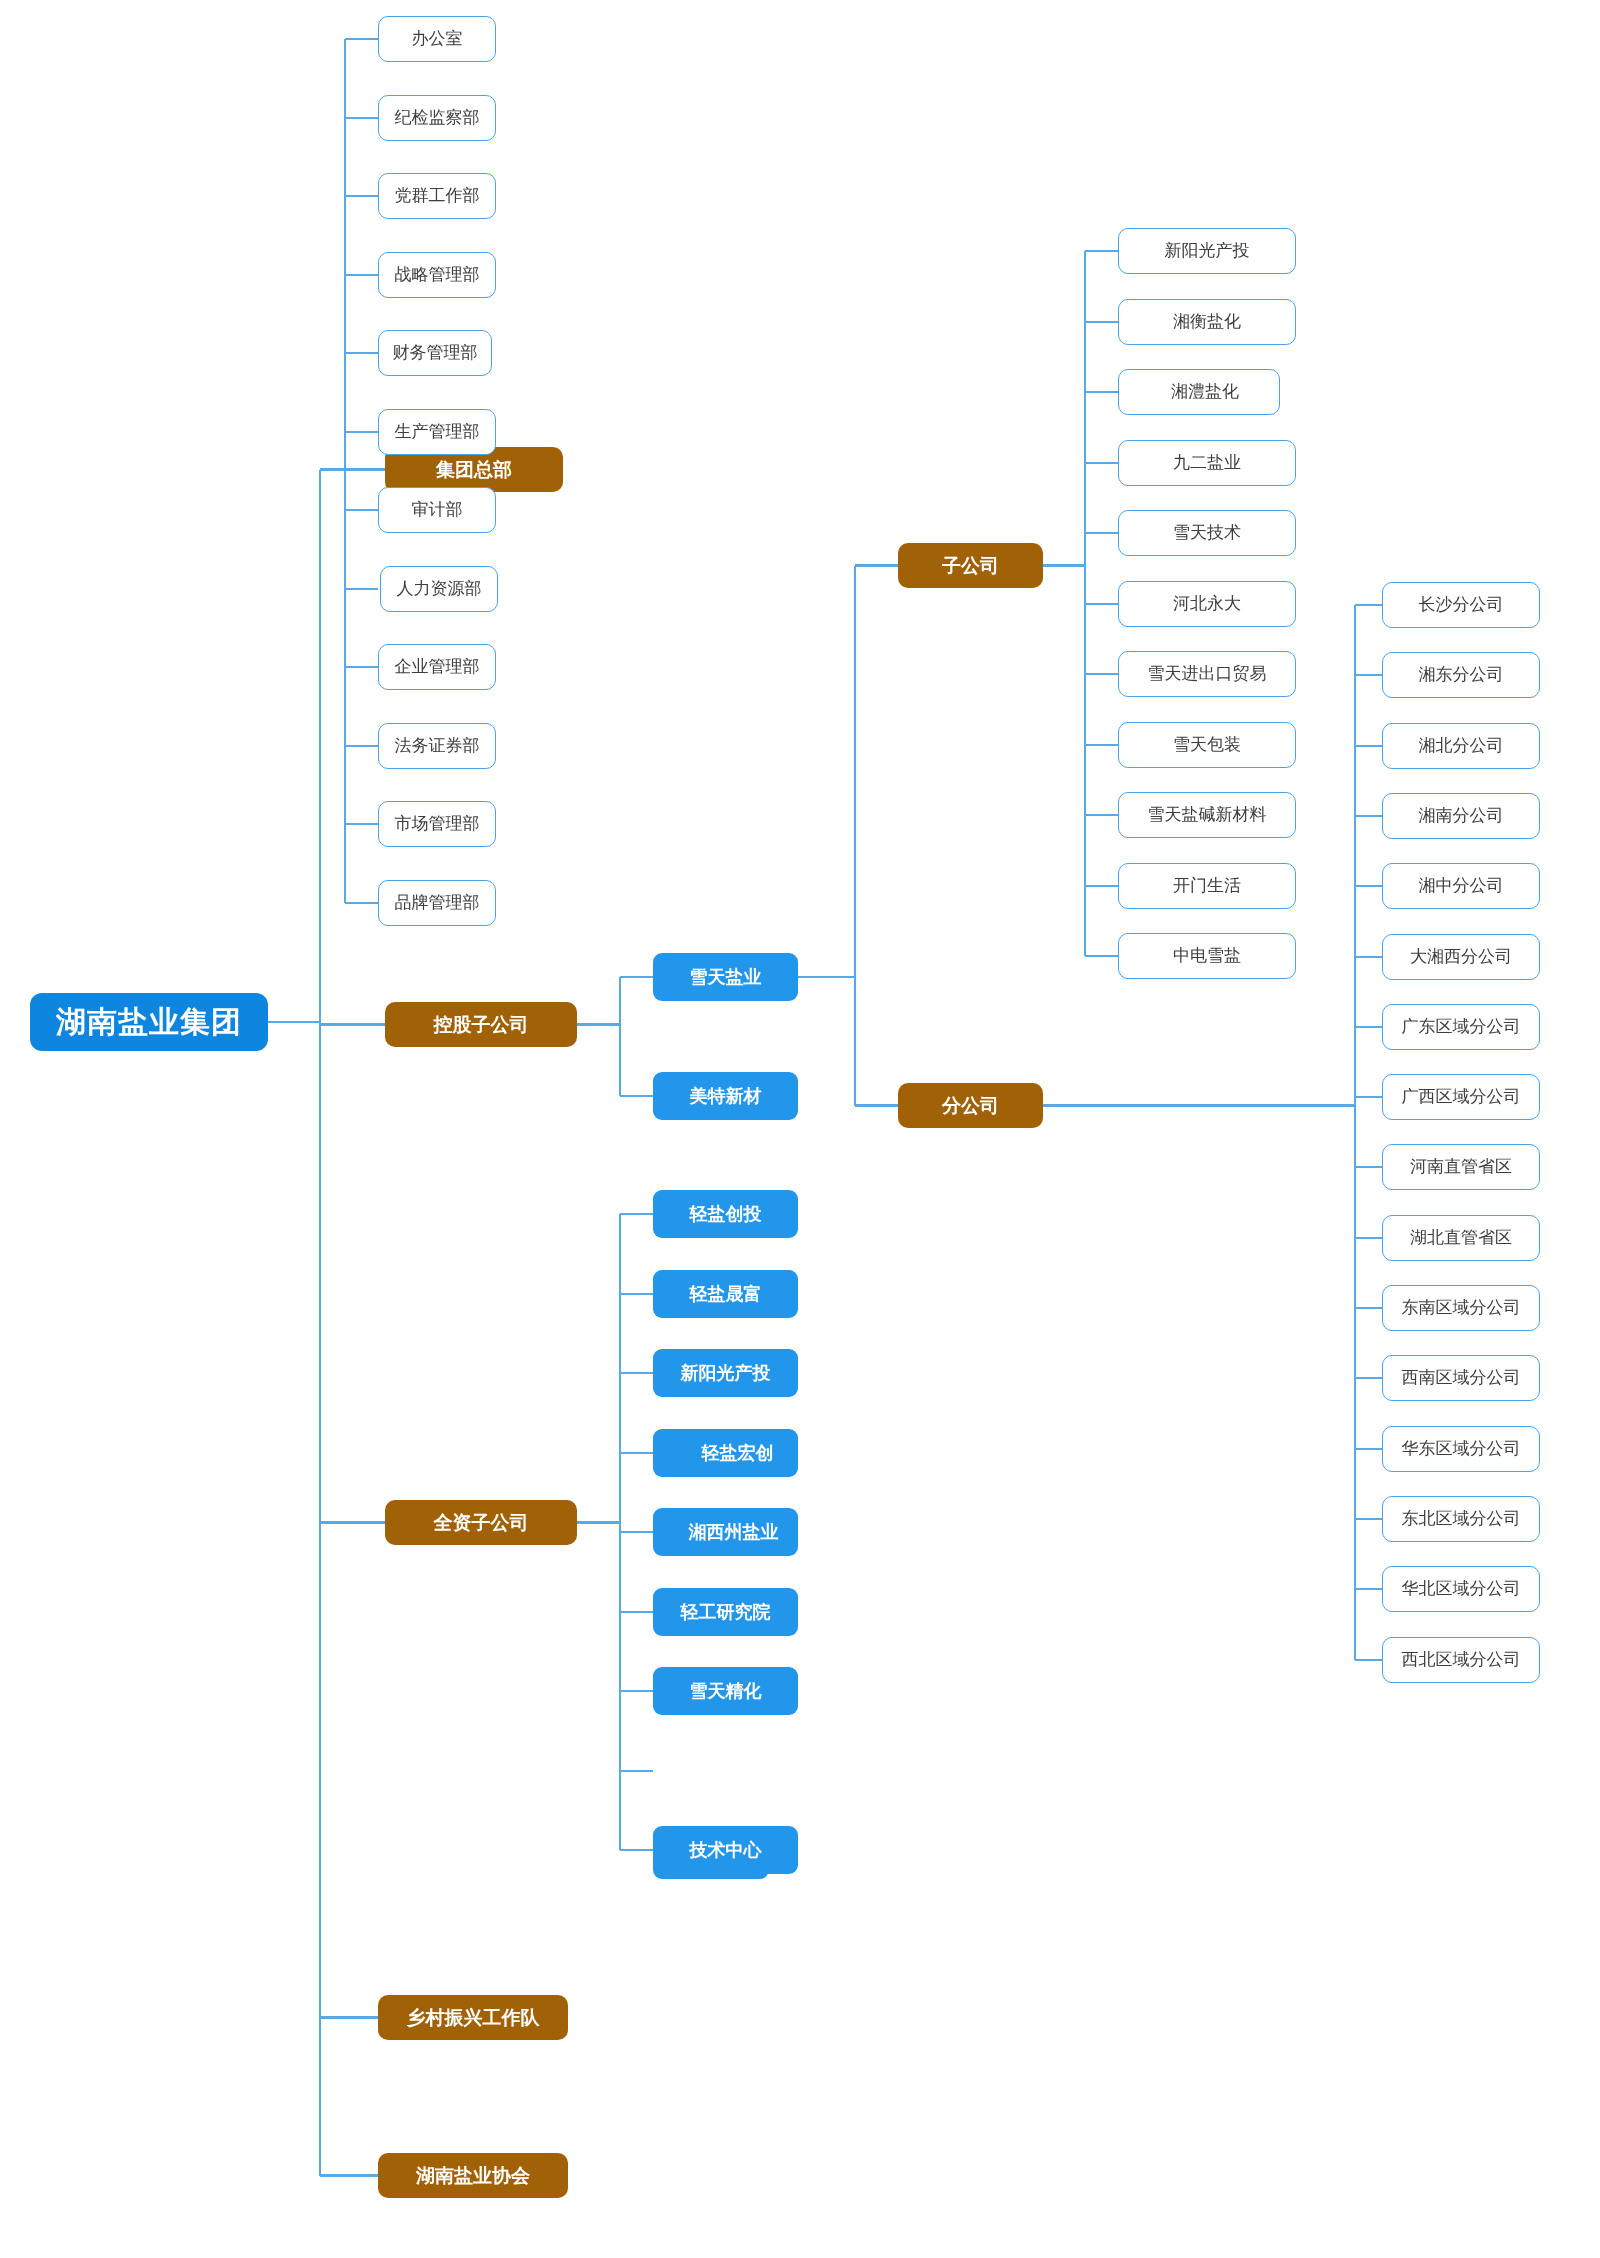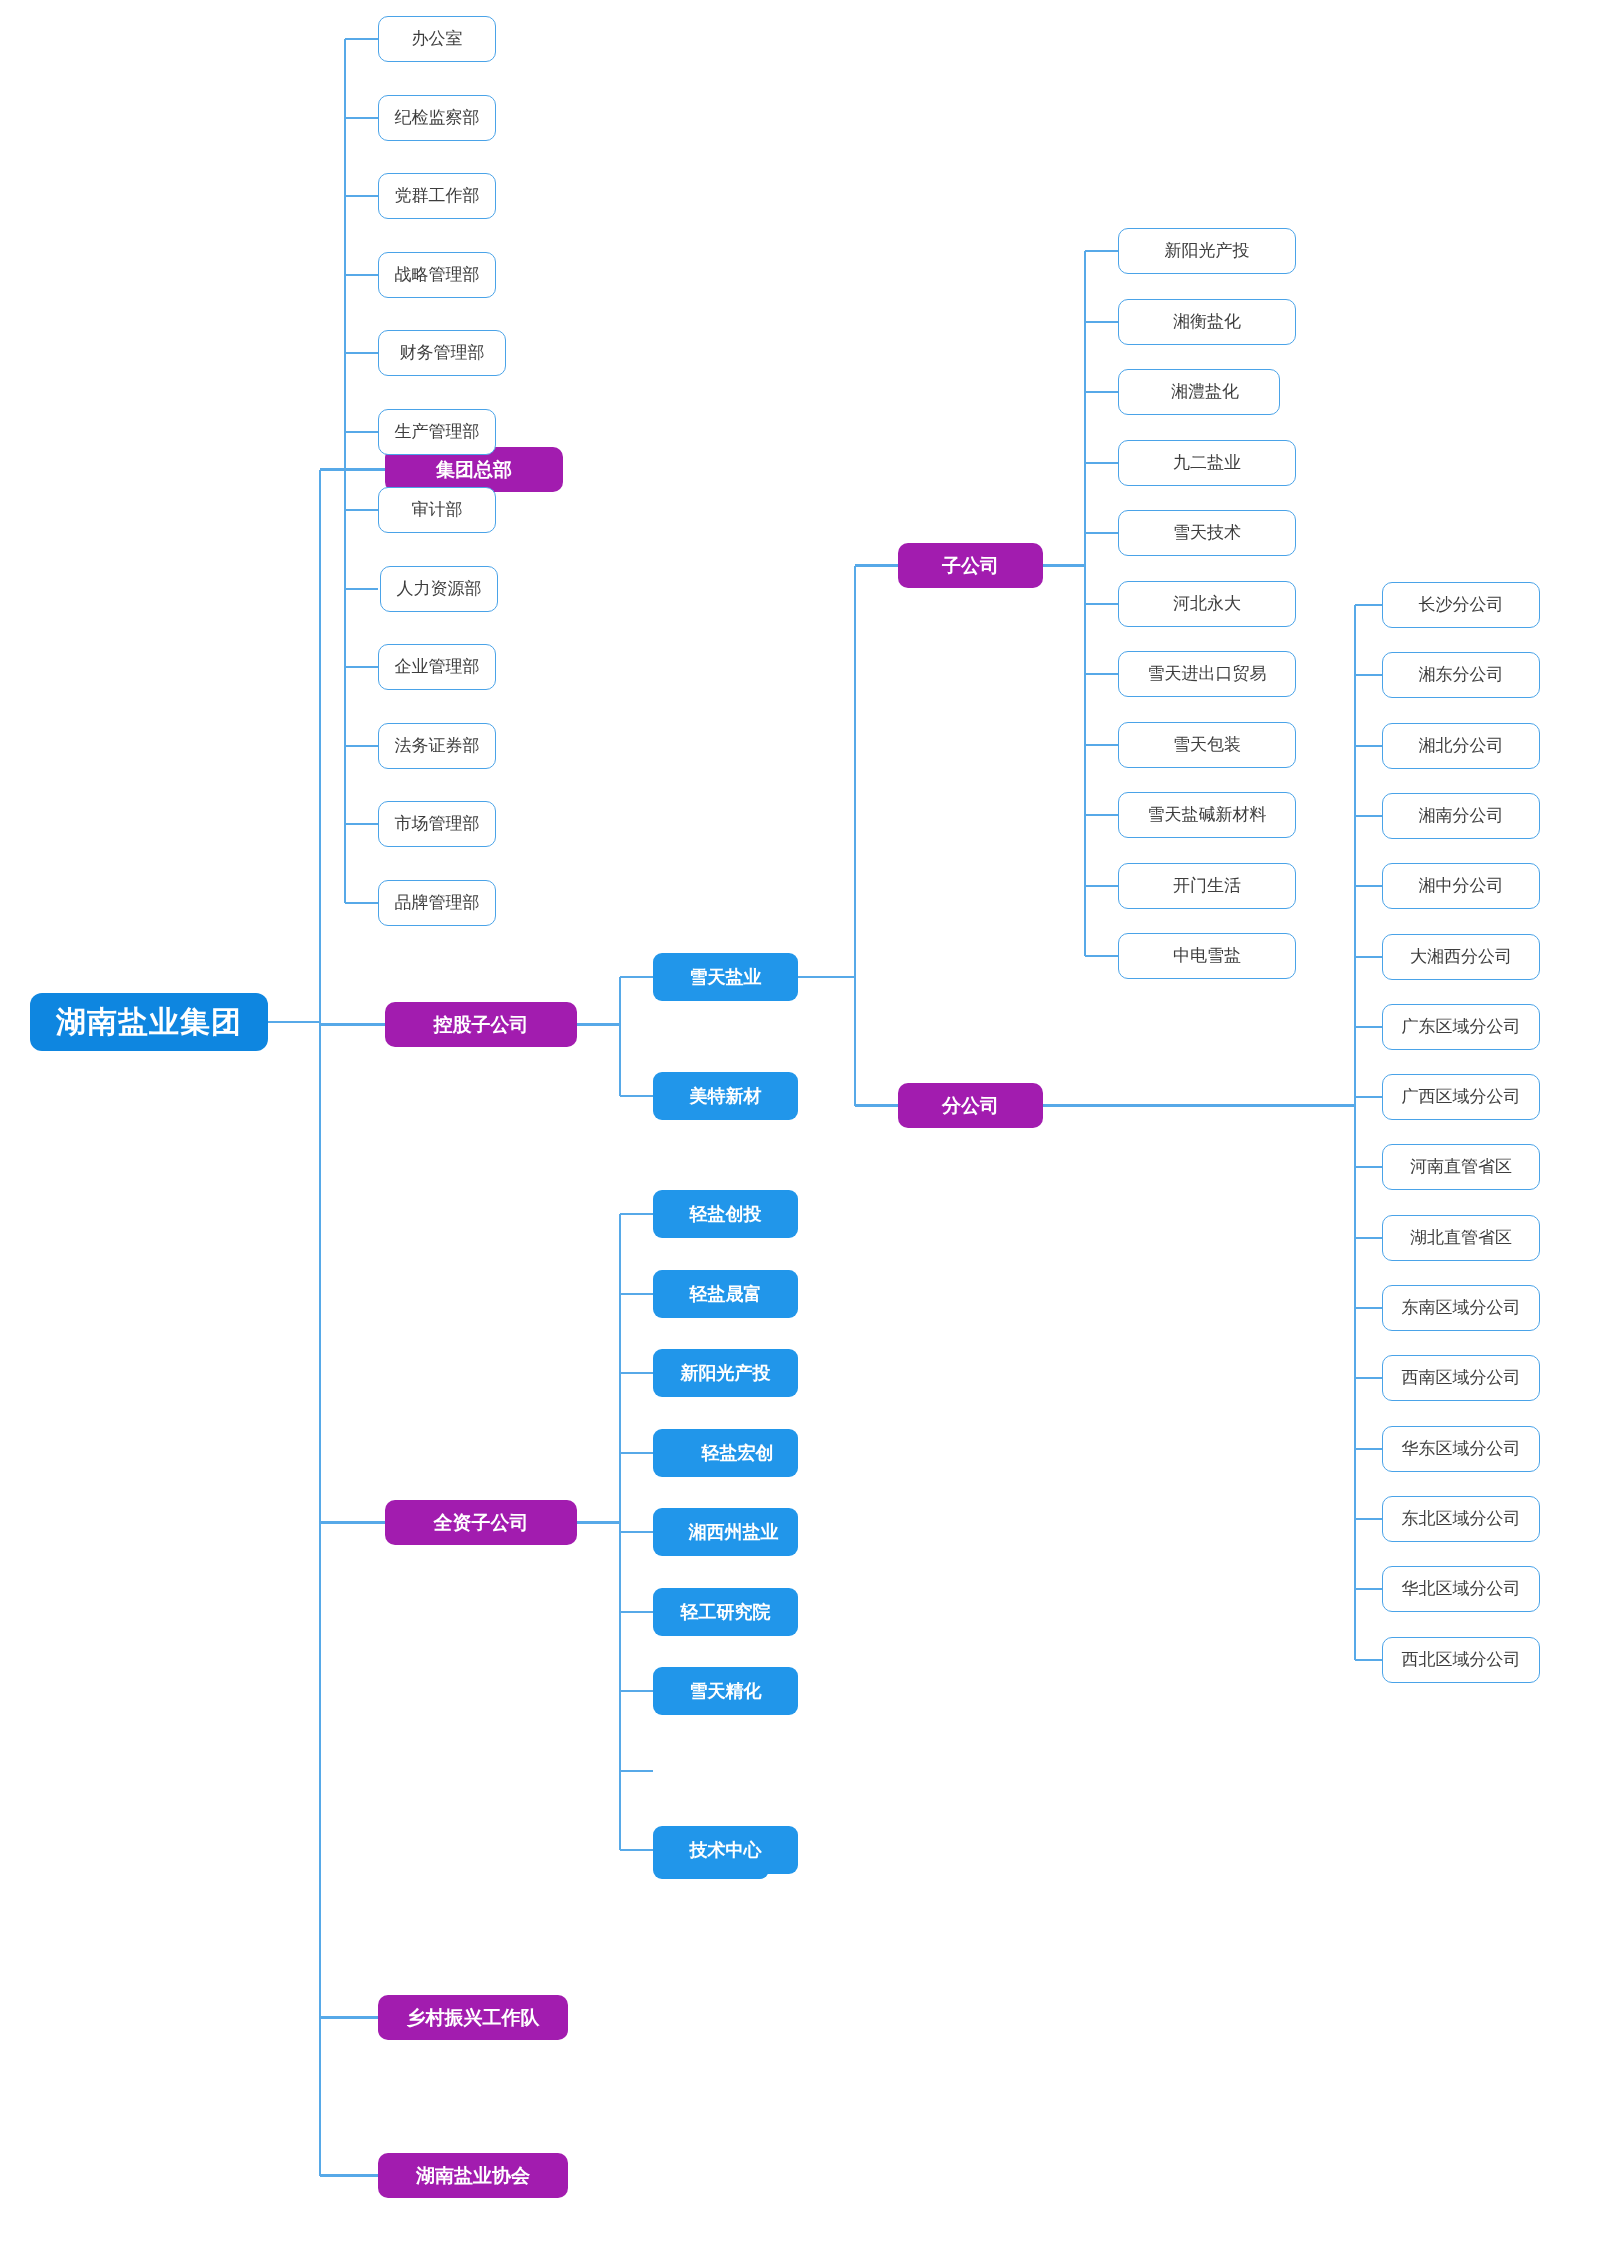--- a/index.html
+++ b/index.html
@@ -7,21 +7,21 @@
   #canvas{position:relative;width:1600px;height:2258px;background:#fff;overflow:hidden;}
   svg#edges{position:absolute;left:0;top:0;width:1600px;height:2258px;pointer-events:none;}
 
   .node{position:absolute;box-sizing:border-box;display:flex;align-items:center;
         justify-content:center;text-align:center;line-height:1.15;white-space:nowrap;}
 
   
   .n-root{background:#0e86e0;color:#ffffff;border-radius:12px;font-size:30px;font-weight:bold;
           letter-spacing:1px;}
   
-  .n-cat{background:#a21caf;color:#fff;border-radius:10px;font-size:19px;font-weight:bold;}
+  .n-cat{background:#a16207;color:#fff;border-radius:10px;font-size:19px;font-weight:bold;}
   
   .n-blue{background:#2196ea;color:#fff;border-radius:9px;font-size:18px;font-weight:bold;}
   
   .n-white{background:#ffffff;color:#3d3d3d;border:1.6px solid #4aa3e8;border-radius:10px;
            font-size:17px;font-weight:normal;}
 </style>
 </head>
 <body>
 
 <div id="canvas">
@@ -101,21 +101,21 @@
 <div class="node n-root" style="left: 30px; top: 993px; width: 238px; height: 58px;">湖南盐业集团</div>
     <div class="node n-cat" style="left: 385px; top: 447px; width: 178px; height: 45px;">集团总部</div>
     <div class="node n-cat" style="left: 385px; top: 1002px; width: 192px; height: 45px;">控股子公司</div>
     <div class="node n-cat" style="left: 385px; top: 1500px; width: 192px; height: 45px;">全资子公司</div>
     <div class="node n-cat" style="left: 378px; top: 1995px; width: 190px; height: 45px;">乡村振兴工作队</div>
     <div class="node n-cat" style="left: 378px; top: 2153px; width: 190px; height: 45px;">湖南盐业协会</div>
     <div class="node n-white" style="left: 378px; top: 16px; width: 118px; height: 46px;">办公室</div>
     <div class="node n-white" style="left: 378px; top: 95px; width: 118px; height: 46px;">纪检监察部</div>
     <div class="node n-white" style="left: 378px; top: 173px; width: 118px; height: 46px;">党群工作部</div>
     <div class="node n-white" style="left: 378px; top: 252px; width: 118px; height: 46px;">战略管理部</div>
-    <div class="node n-white" style="left: 378px; top: 330px; width: 128px; height: 46px;">财务管理部</div>
+    <div class="node n-white" style="left: 378px; top: 330px; width: 114px; height: 46px;">财务管理部</div>
     <div class="node n-white" style="left: 378px; top: 409px; width: 118px; height: 46px;">生产管理部</div>
     <div class="node n-white" style="left: 378px; top: 487px; width: 118px; height: 46px;">审计部</div>
     <div class="node n-white" style="left: 380px; top: 566px; width: 118px; height: 46px;">人力资源部</div>
     <div class="node n-white" style="left: 378px; top: 644px; width: 118px; height: 46px;">企业管理部</div>
     <div class="node n-white" style="left: 378px; top: 723px; width: 118px; height: 46px;">法务证券部</div>
     <div class="node n-white" style="left: 378px; top: 801px; width: 118px; height: 46px;">市场管理部</div>
     <div class="node n-white" style="left: 378px; top: 880px; width: 118px; height: 46px;">品牌管理部</div>
     <div class="node n-blue" style="left: 653px; top: 953px; width: 145px; height: 48px;">雪天盐业</div>
     <div class="node n-blue" style="left: 653px; top: 1072px; width: 145px; height: 48px;">美特新材</div>
     <div class="node n-cat" style="left: 898px; top: 543px; width: 145px; height: 45px;">子公司</div>

